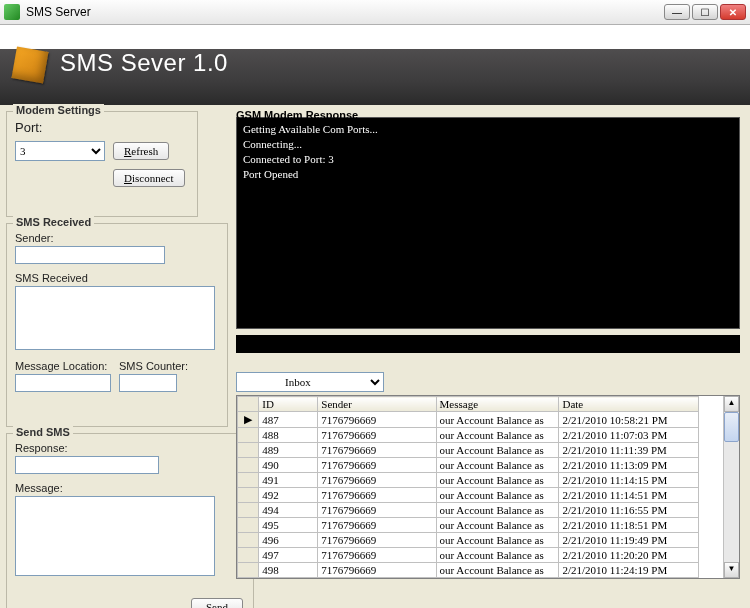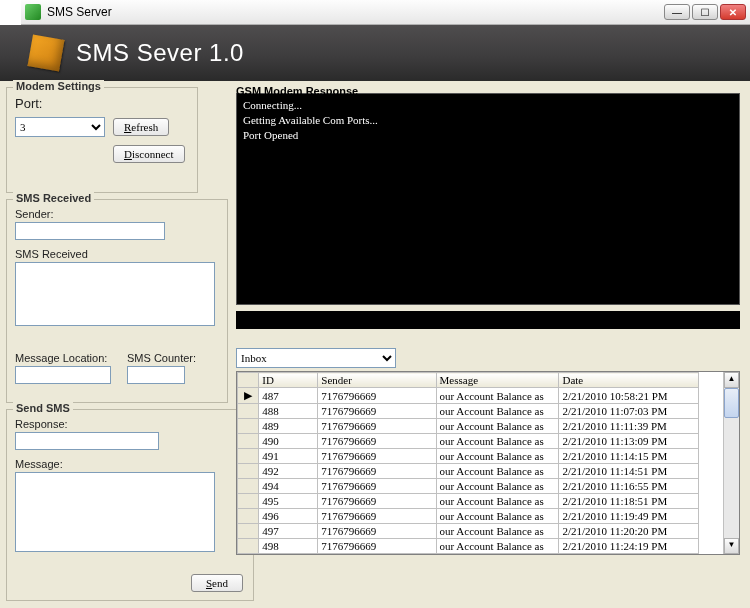--- a/index.html
+++ b/index.html
@@ -12,21 +12,20 @@
   overflow: hidden;
 }
 .titlebar {
   height: 24px;
   background: linear-gradient(to bottom,#fdfdfd,#e7e7e7);
   border-bottom: 1px solid #b0b0b0;
   display: flex;
   align-items: center;
   padding: 12px 4px;
   font-size: 12px;
-  margin-left: 21px;
 }
 .titlebar .app-icon {
   width: 16px; height: 16px;
   background: linear-gradient(135deg,#6c6,#282);
   border-radius: 2px;
   margin-right: 6px;
 }
 .titlebar .spacer { flex: 1; }
 .winbtn {
   width: 26px; height: 16px;
@@ -35,22 +34,23 @@
   border-radius: 3px;
   background: linear-gradient(to bottom,#fdfdfd,#d4d4d4);
   display:flex; align-items:center; justify-content:center;
   font-size:10px;
   cursor:default;
 }
 .winbtn.close { background: linear-gradient(to bottom,#f08080,#d43b2e); border-color:#a33; color:#fff; font-weight:bold;}
 .header {
   height: 56px;
   background: linear-gradient(to bottom,#4f4d4e,#3c3b3c 60%,#2a2a2a);
-  display:flex; align-items:center;
-  padding-left:30px;
+  display:flex; 
+  padding-left:14px;
+  margin-top:24px;
 }
 .header .logo {
   width: 32px; height: 32px;
   background: linear-gradient(135deg,#f5a623,#c97c10);
   transform: rotate(10deg);
   margin-right: 14px;
   box-shadow: inset -4px -4px 8px rgba(0,0,0,.3), 1px 1px 2px rgba(0,0,0,.5);
 }
 .header .title {
   color: #fff;
@@ -120,21 +120,21 @@
   padding:4px 6px;
   font: 11px Tahoma;
   white-space: pre-wrap;
 }
 #response-box .line { display:block; line-height:15px; }
 #black-bar {
   position:absolute; left:236px; top:230px; right:10px; height:18px;
   background:#000;
 }
 #folder-combo {
-  position:absolute; left:236px; top:267px; width:160px;
+  position:absolute; left:236px; top:267px; width:148px;padding-left:44px;
 }
 #grid-wrap {
   position:absolute; left:236px; top:290px; right:10px; height:184px;
   border:1px solid #808080;
   background:#fff;
   display:flex;
   gap:24px;
 }
 #grid-scroll { flex:1; overflow:hidden; }
 table.grid { border-collapse: collapse; width:100%; table-layout:fixed; font:11px Tahoma; }
@@ -204,21 +204,21 @@
       <button class="btn"><span class="u">D</span><span>isconnect</span></button>
     </div>
   </div>
 
   <div id="sms-received" class="groupbox">
     <div class="gb-title">SMS Received</div>
     <label class="lbl">Sender:</label>
     <input class="txt" style="width: 150px; height: 18px;" value="">
     <label class="lbl" style="margin-top:8px">SMS Received</label>
     <textarea class="ta" style="width: 200px; height: 64px; resize: none;"></textarea>
-    <div style="display:flex; gap:16px; margin-top:24px;">
+    <div style="display:flex; gap:8px; margin-top:8px;">
       <div>
         <label class="lbl">Message Location:</label>
         <input class="txt" style="width: 96px; height: 18px;" value="">
       </div>
       <div>
         <label class="lbl">SMS Counter:</label>
         <input class="txt" style="width: 58px; height: 18px;" value="">
       </div>
     </div>
   </div>
@@ -226,21 +226,21 @@
   <div id="send-sms" class="groupbox">
     <div class="gb-title">Send SMS</div>
     <label class="lbl">Response:</label>
     <input class="txt" style="width: 144px; height: 18px;" value="">
     <label class="lbl" style="margin-top:8px">Message:</label>
     <textarea class="ta" style="width: 200px; height: 80px; resize: none;"></textarea>
     <button id="send-btn" class="btn"><span class="u">S</span><span>end</span></button>
   </div>
 
   <div id="gsm-label">GSM Modem Response</div>
-  <div id="response-box"><span class="line">Connecting...</span><span class="line">Getting Available Com Ports...</span><span class="line">Port Opened</span></div>
+  <div id="response-box"><span class="line">Getting Available Com Ports...</span><span class="line">Connecting...</span><span class="line">Connected to Port: 3</span><span class="line">Port Opened</span></div>
   <div id="black-bar"></div>
 
   <select id="folder-combo" class="combo">
     <option>Inbox</option>
   </select>
 
   <div id="grid-wrap">
     <div id="grid-scroll">
       <table class="grid">
         <colgroup>

